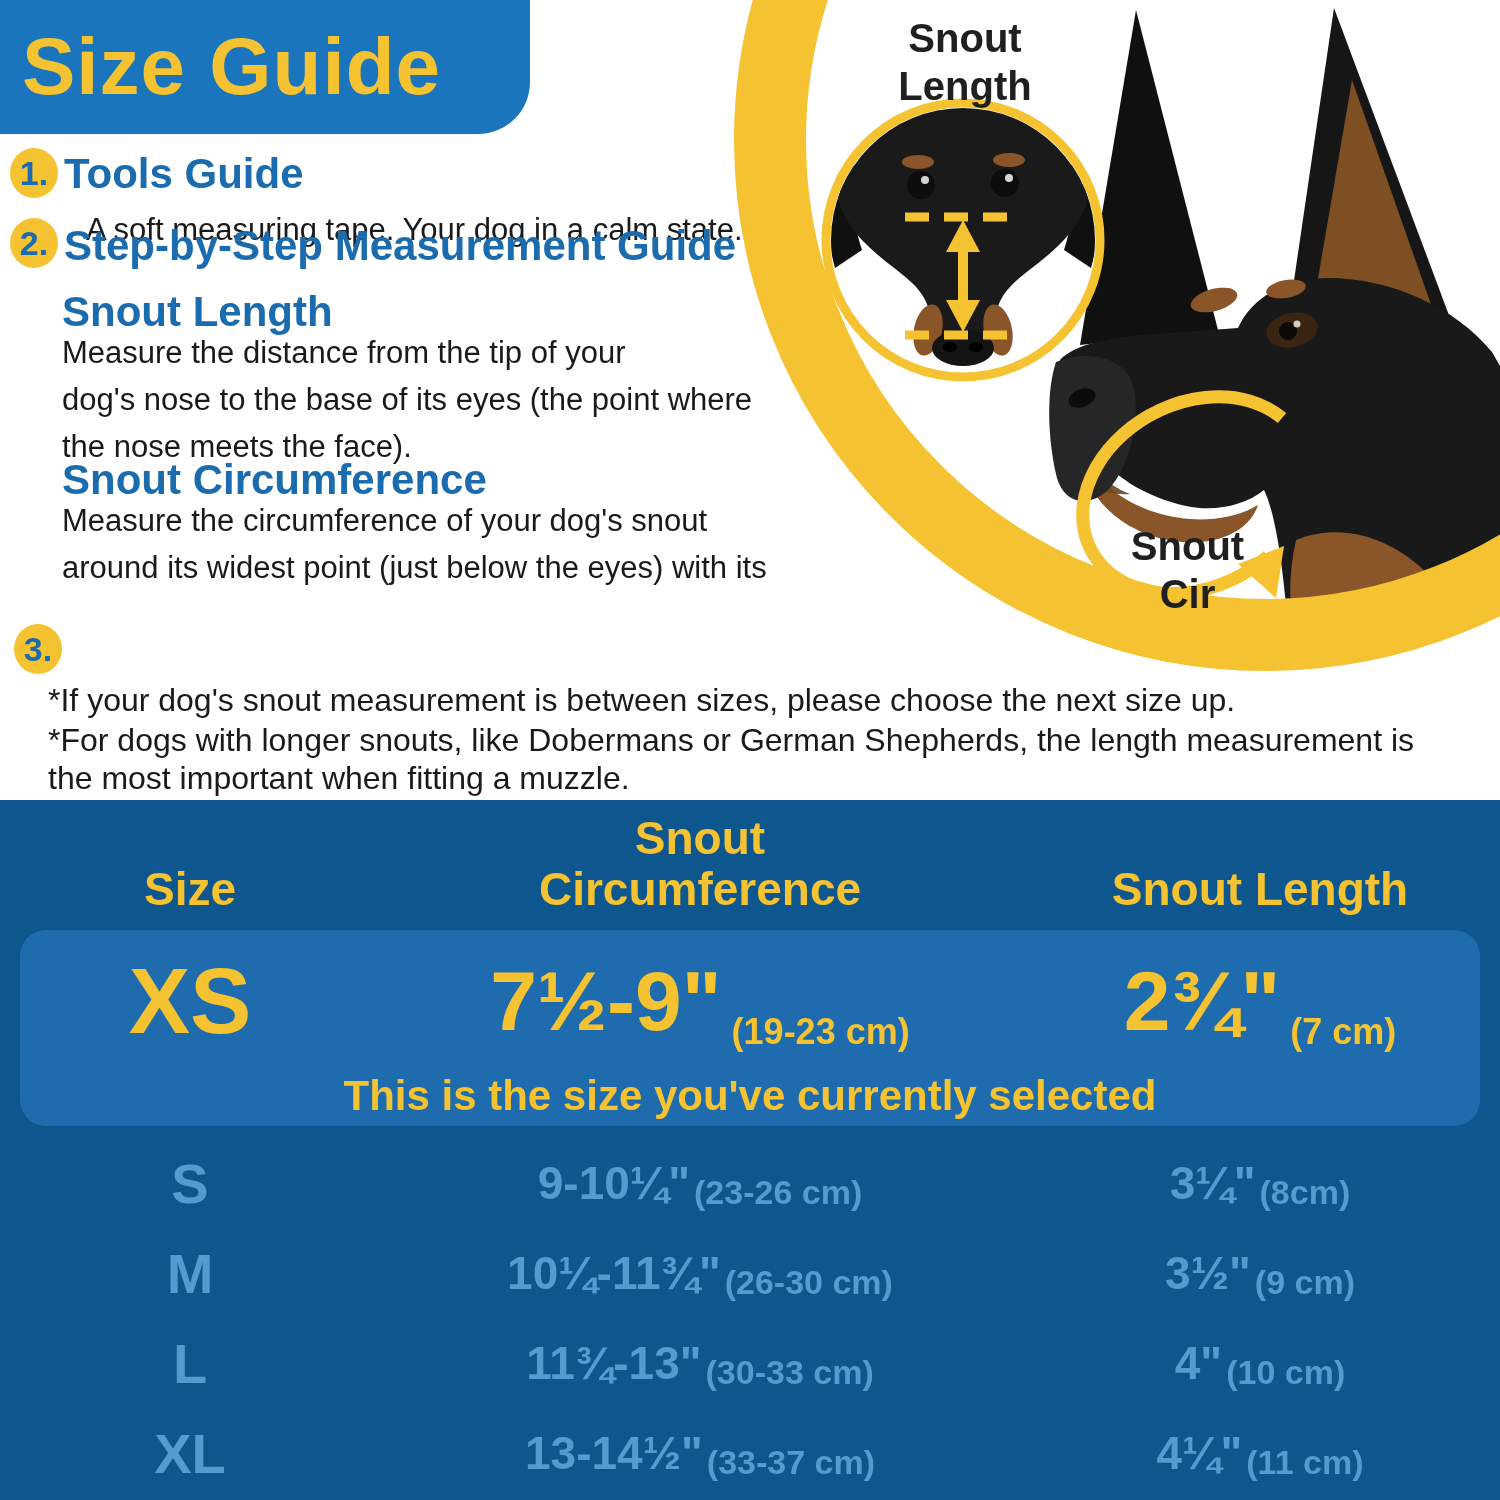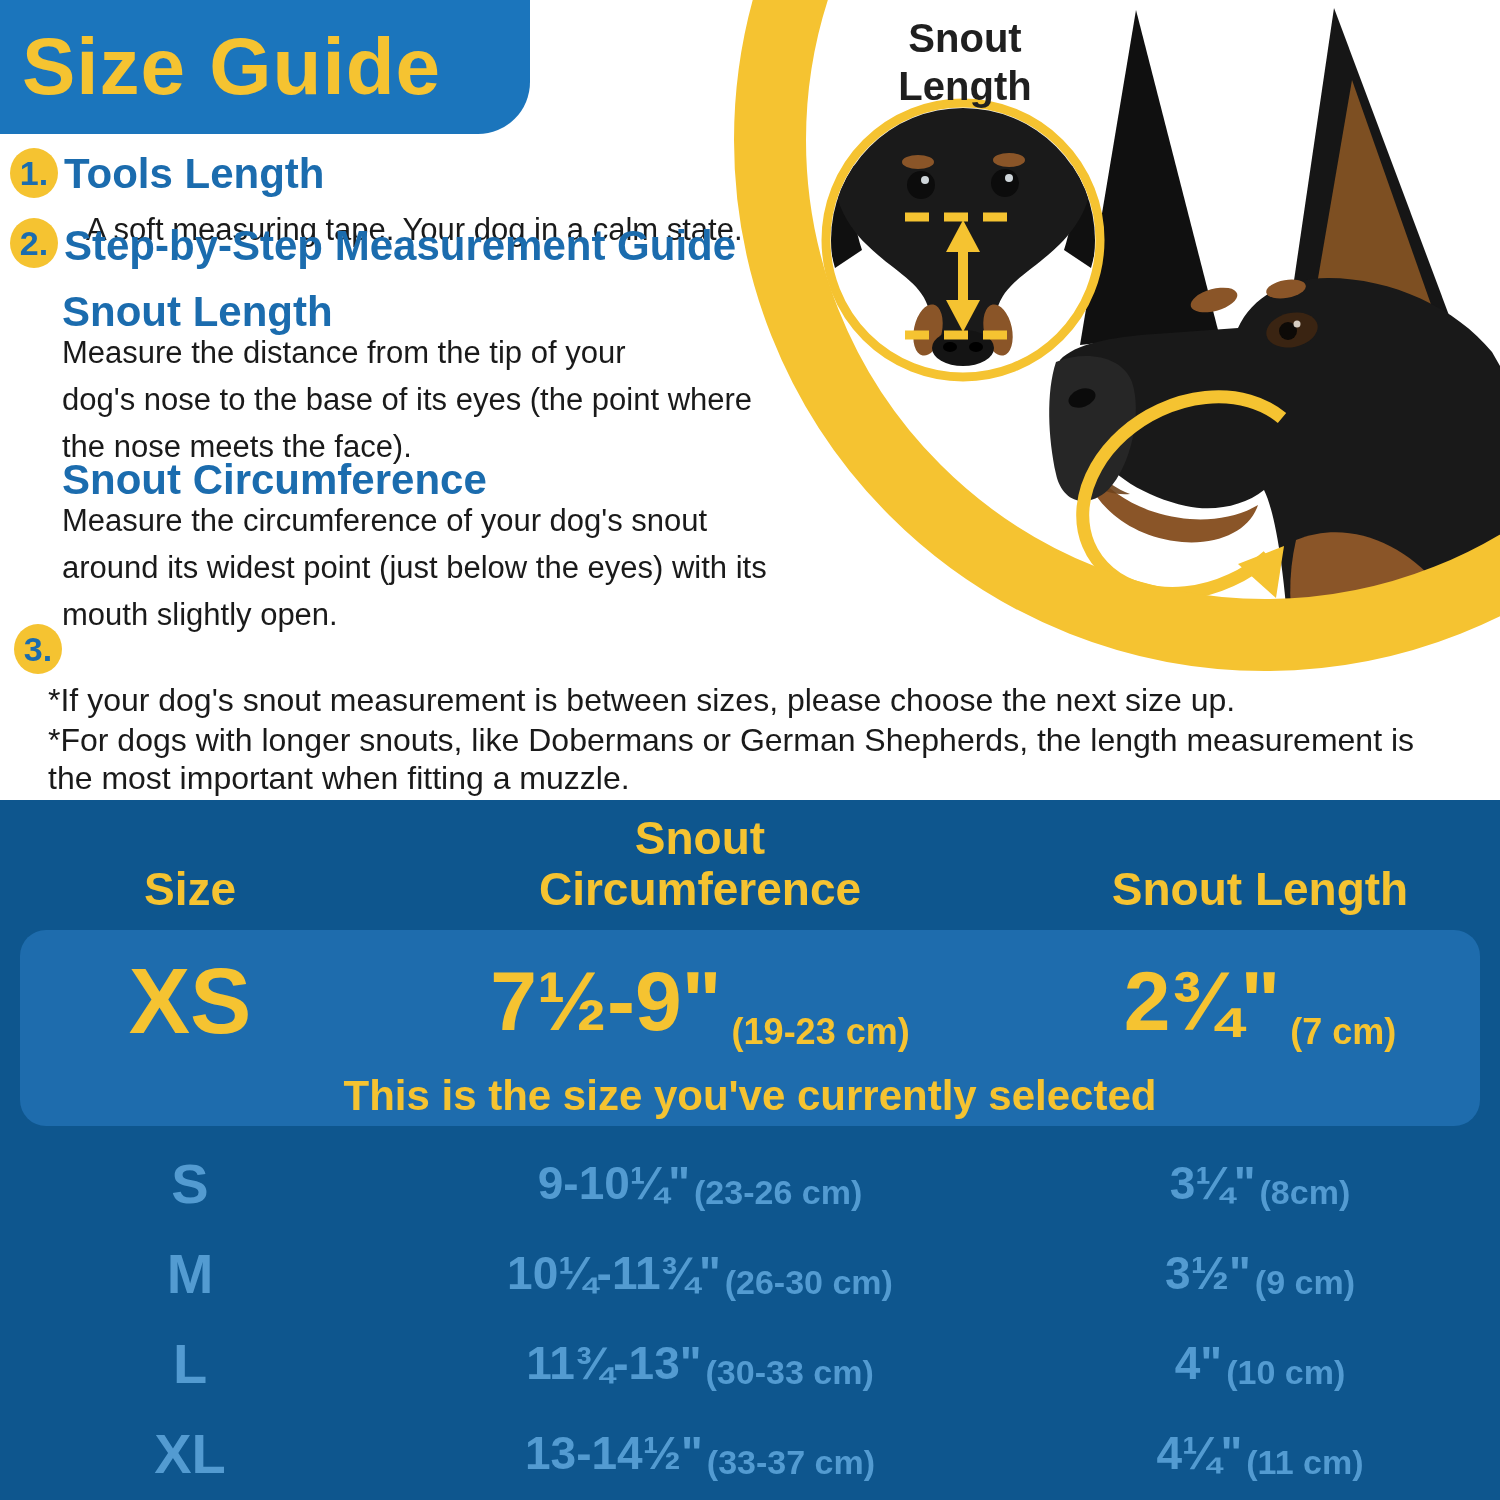--- a/index.html
+++ b/index.html
@@ -172,46 +172,46 @@
     </g>
   </svg>
 
   <div class="banner">
     <span class="banner-title">Size Guide</span>
   </div>
 
   <span class="num-badge" style="left:10px; top:148px;">
     <span>1.</span>
   </span>
-  <span class="step-heading" style="left:64px; top:150px;">Tools Length</span>
+  <span class="step-heading" style="left:64px; top:150px;">Tools Guide</span>
   <span class="body-line" style="left:86px; top:212px;">A soft measuring tape. Your dog in a calm state.</span>
 
   <span class="num-badge" style="left:10px; top:218px;">
     <span>2.</span>
   </span>
   <span class="step-heading" style="left:64px; top:222px;">Step-by-Step Measurement Guide</span>
 
   <span class="sub-heading" style="left:62px; top:288px;">Snout Length</span>
   <span class="body-line" style="left:62px; top:335px;">Measure the distance from the tip of your</span>
   <span class="body-line" style="left:62px; top:382px;">dog's nose to the base of its eyes (the point where</span>
   <span class="body-line" style="left:62px; top:429px;">the nose meets the face).</span>
 
   <span class="sub-heading" style="left:62px; top:456px;">Snout Circumference</span>
   <span class="body-line" style="left:62px; top:503px;">Measure the circumference of your dog's snout</span>
   <span class="body-line" style="left:62px; top:550px;">around its widest point (just below the eyes) with its</span>
-  <span class="body-line" style="left:62px; top:597px;">mouth slightly open.</span>
 
   <span class="num-badge" style="left:14px; top:624px;">
     <span>3.</span>
   </span>
   <span class="note-line" style="left:48px; top:682px;">*If your dog's snout measurement is between sizes, please choose the next size up.</span>
   <span class="note-line" style="left:48px; top:760px;">the most important when fitting a muzzle.</span>
   <span class="note-line" style="left:48px; top:722px;">*For dogs with longer snouts, like Dobermans or German Shepherds, the length measurement is</span>
 
   <div class="diagram-label" style="left:865px; top:14px; width:200px;">Snout Length</div>
+  <div class="diagram-label" style="left:1105px; top:522px; width:165px;">Snout Cir</div>
 
   <div class="size-table">
 
     <div class="t-header">
       <div class="cell">Size</div>
       <div class="cell">
           <div class="wrap-narrow">Snout Circumference</div>
         </div>
       <div class="cell">Snout Length</div>
     </div>

